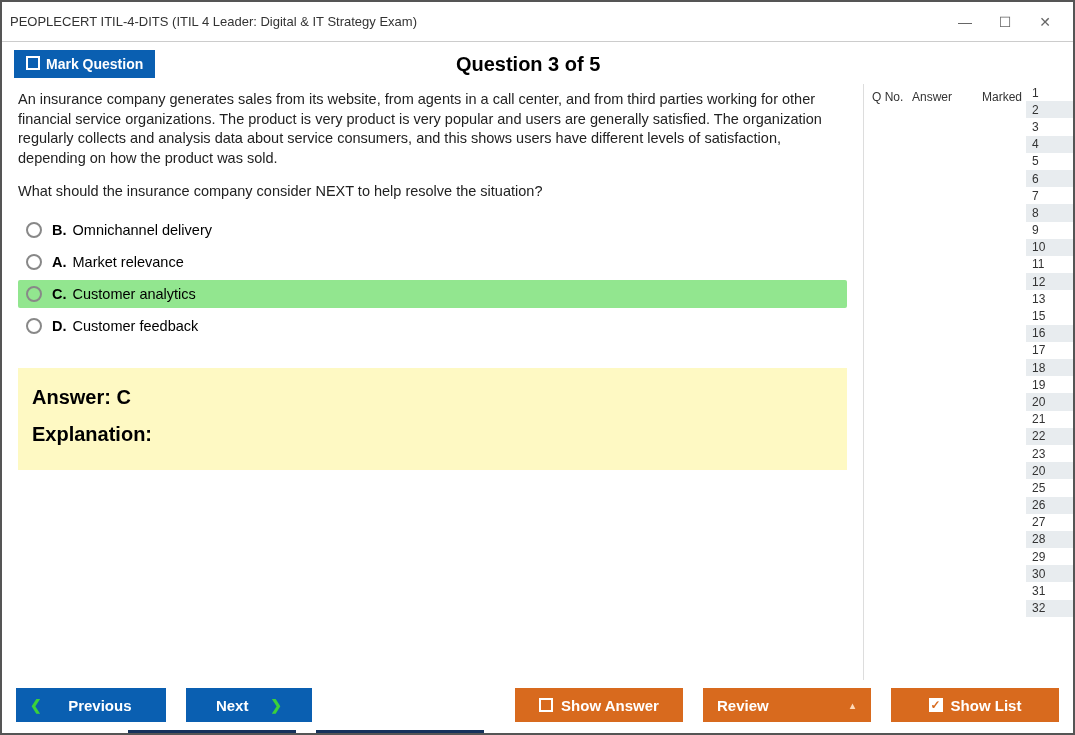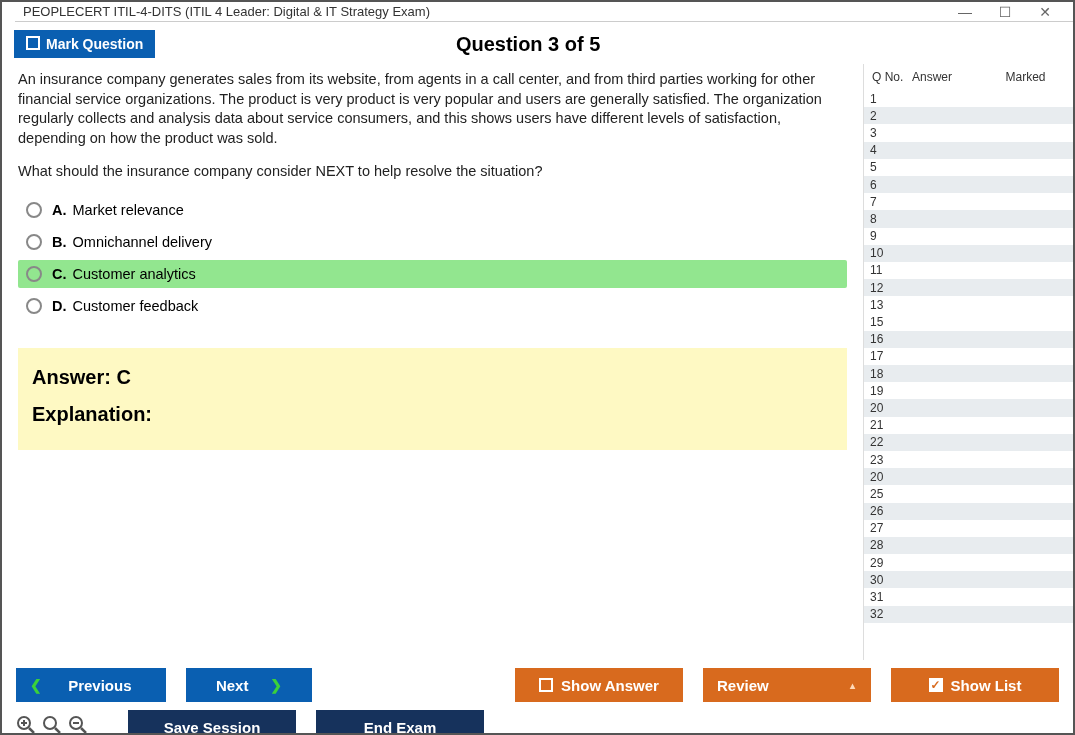--- a/index.html
+++ b/index.html
@@ -5,28 +5,27 @@
   * { box-sizing: border-box; margin: 0; padding: 0; }
   body {
     font-family: "Segoe UI", Arial, sans-serif;
     background: #fff;
     width: 1075px;
     height: 735px;
     overflow: hidden;
     border: 2px solid #555;
   }
   .titlebar {
-    height: 20px;
+    height: 40px;
     display: flex;
     align-items: center;
     padding: 0 8px;
     font-size: 13px;
     color: #333;
     border-bottom: 1px solid #ccc;
-    margin-left: 13px;
   }
   .titlebar .title { flex: 1; }
   .titlebar .win-btn {
     width: 40px;
     text-align: center;
     color: #666;
     font-size: 14px;
     cursor: default;
   }
   .topbar {
@@ -91,21 +90,21 @@
     margin-top: 28px;
     padding: 18px 14px 24px 14px;
     font-size: 20px;
   }
   .answerbox .ans { font-weight: bold; margin-bottom: 14px; }
   .answerbox .exp-label { font-weight: bold; }
   .right {
     width: 210px;
     border-left: 1px solid #ddd;
     display: flex;
-    flex-direction: column;
+    flex-direction: row;
     font-size: 12px;
   }
   .rhdr {
     display: flex;
     padding: 6px 4px;
     color: #333;
     font-size: 12px;
   }
   .rhdr .c1 { width: 44px; padding-left: 4px; }
   .rhdr .c2 { width: 70px; }
@@ -198,25 +197,25 @@
   <div class="qtitle">Question 3 of 5</div>
 </div>
 
 <div class="main">
   <div class="left">
     <p class="qtext">An insurance company generates sales from its website, from agents in a call center, and from third parties working for other financial service organizations. The product is very product is very popular and users are generally satisfied. The organization regularly collects and analysis data about service consumers, and this shows users have different levels of satisfaction, depending on how the product was sold.</p>
     <p class="qtext">What should the insurance company consider NEXT to help resolve the situation?</p>
     <div class="options" id="options">
         <div class="opt">
           <span class="radio"></span>
-          <span><span class="letter">A.</span> Market relevance</span>
+          <span><span class="letter">B.</span> Omnichannel delivery</span>
         </div>
         <div class="opt">
           <span class="radio"></span>
-          <span><span class="letter">B.</span> Omnichannel delivery</span>
+          <span><span class="letter">A.</span> Market relevance</span>
         </div>
         <div class="opt sel">
           <span class="radio"></span>
           <span><span class="letter">C.</span> Customer analytics</span>
         </div>
         <div class="opt">
           <span class="radio"></span>
           <span><span class="letter">D.</span> Customer feedback</span>
         </div>
       </div>

